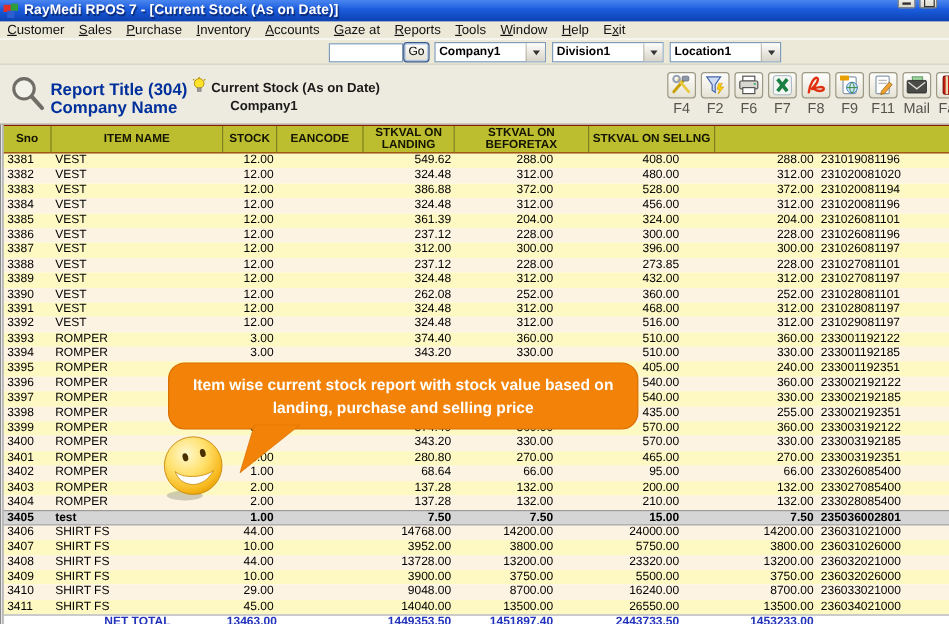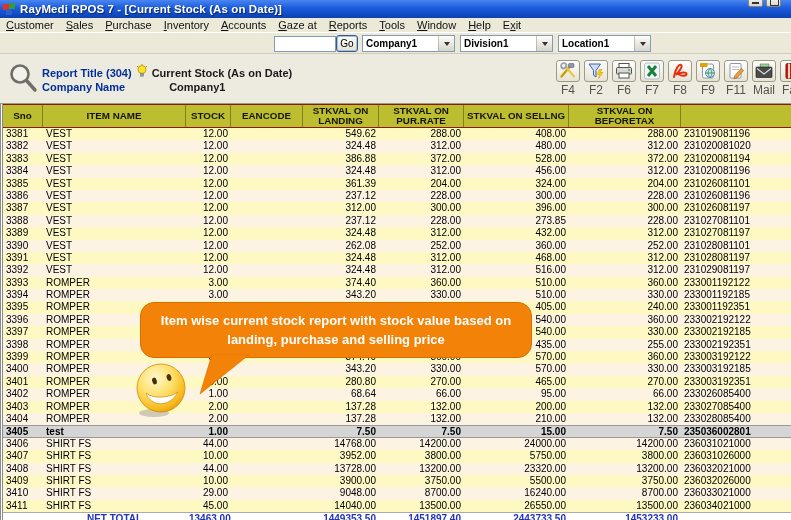--- a/index.html
+++ b/index.html
@@ -55,21 +55,21 @@
     display:flex;align-items:center;justify-content:center;flex:0 0 auto;}
   .combo-arrow{width:0;height:0;border-left:3.5px solid transparent;border-right:3.5px solid transparent;border-top:4px solid #333;}
   
   .reportbar{
     position:absolute;top:54px;left:0;width:791px;height:50px;background:#EDEAE0;
     border-bottom:1px solid #9D9A8E;box-sizing:border-box;
   }
   .magnifier{position:absolute;left:8px;top:8px;}
   .rh-line1{position:absolute;left:42px;top:10px;display:flex;align-items:center;gap:4px;white-space:nowrap;}
   .rh-line2{position:absolute;left:42px;top:27px;display:flex;align-items:center;white-space:nowrap;}
-  .rh-label{color:#00309C;font-weight:bold;font-size:11px;}
+  .rh-label{color:#00309C;font-weight:bold;font-size:14px;}
   .rh-value{color:#1a1a1a;font-weight:bold;font-size:11px;}
   .rh-line2 .rh-value{margin-left:44px;}
   .actions{position:absolute;left:556px;top:6px;display:flex;gap:4px;}
   .action{display:flex;flex-direction:column;align-items:center;width:24px;}
   .action-btn{width:24px;height:22px;background:linear-gradient(#FEFEFC,#E6E3D5);border:1px solid #9D9A86;
     border-radius:3px;padding:1px;display:flex;align-items:center;justify-content:center;}
   .action-btn svg{width:20px;height:18px;display:block;}
   .action-label{font-size:12px;color:#55534a;margin-top:1px;white-space:nowrap;}
   
   .grid{
@@ -274,23 +274,22 @@
     </div>
 </div>
 
 <div class="grid">
   <div class="thead">
       <div class="hcell" style="width: 40px;">Sno</div>
       <div class="hcell" style="width: 143px;">ITEM NAME</div>
       <div class="hcell" style="width: 45px;">STOCK</div>
       <div class="hcell" style="width: 72px;">EANCODE</div>
       <div class="hcell" style="width: 76px;">STKVAL ON LANDING</div>
-      <div class="hcell" style="width: 85px;">STKVAL ON PUR.RATE</div>
+      <div class="hcell" style="width: 112px;">STKVAL ON BEFORETAX</div>
       <div class="hcell" style="width: 105px;">STKVAL ON SELLNG</div>
-      <div class="hcell" style="width: 112px;">STKVAL ON BEFORETAX</div>
     </div>
   <div class="tbody">
       <div class="trow">
         <div class="tcell left cell-sno" style="width: 40px;">3381</div>
         <div class="tcell left cell-item" style="width: 143px;">VEST</div>
         <div class="tcell right cell-stock" style="width: 45px;">12.00</div>
         <div class="tcell right cell-ean" style="width: 72px;"></div>
         <div class="tcell right cell-landing" style="width: 76px;">549.62</div>
         <div class="tcell right cell-pur" style="width: 85px;">288.00</div>
         <div class="tcell right cell-sell" style="width: 105px;">408.00</div>

